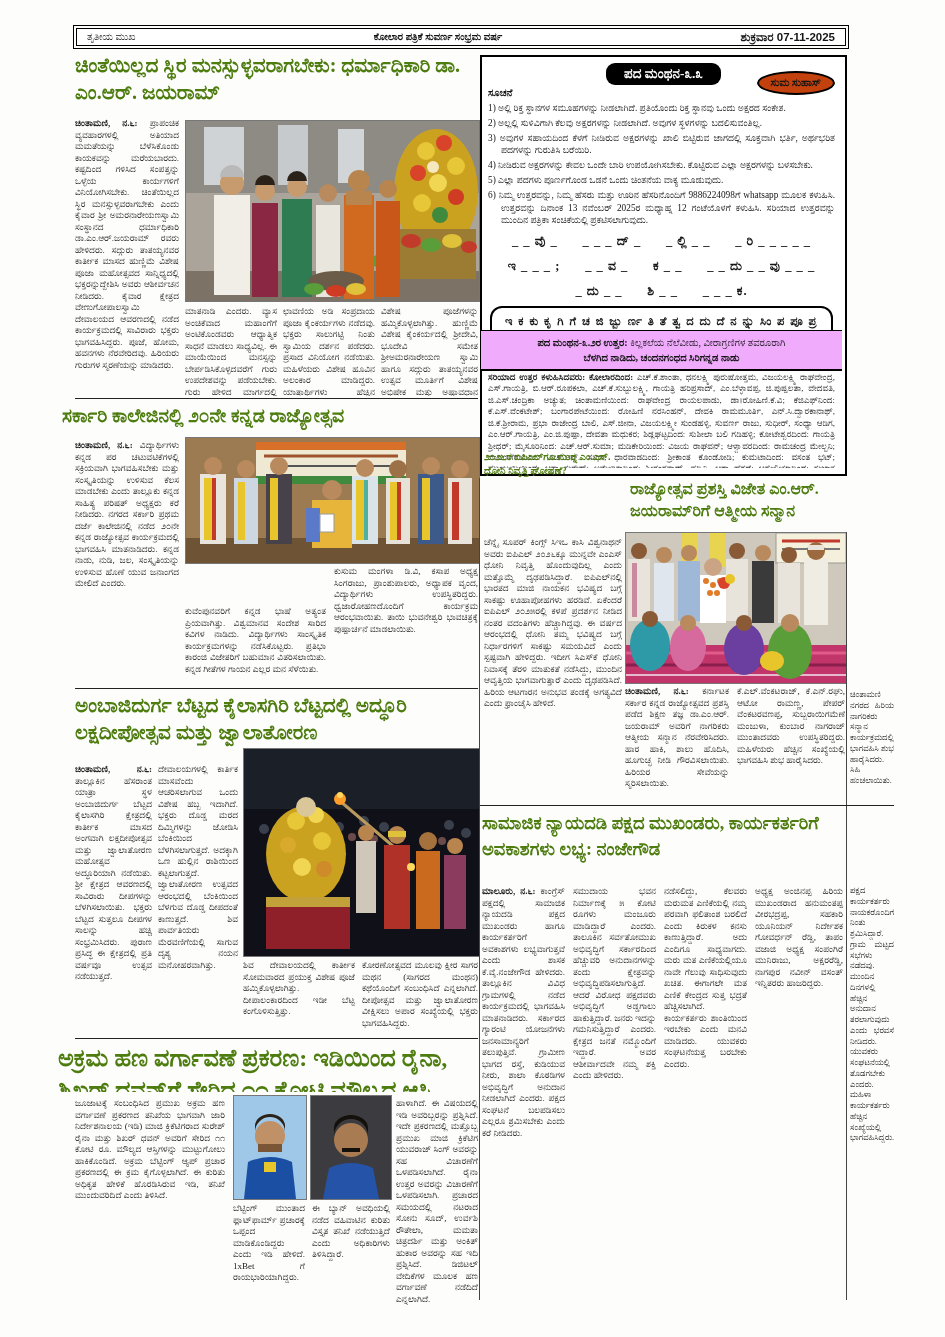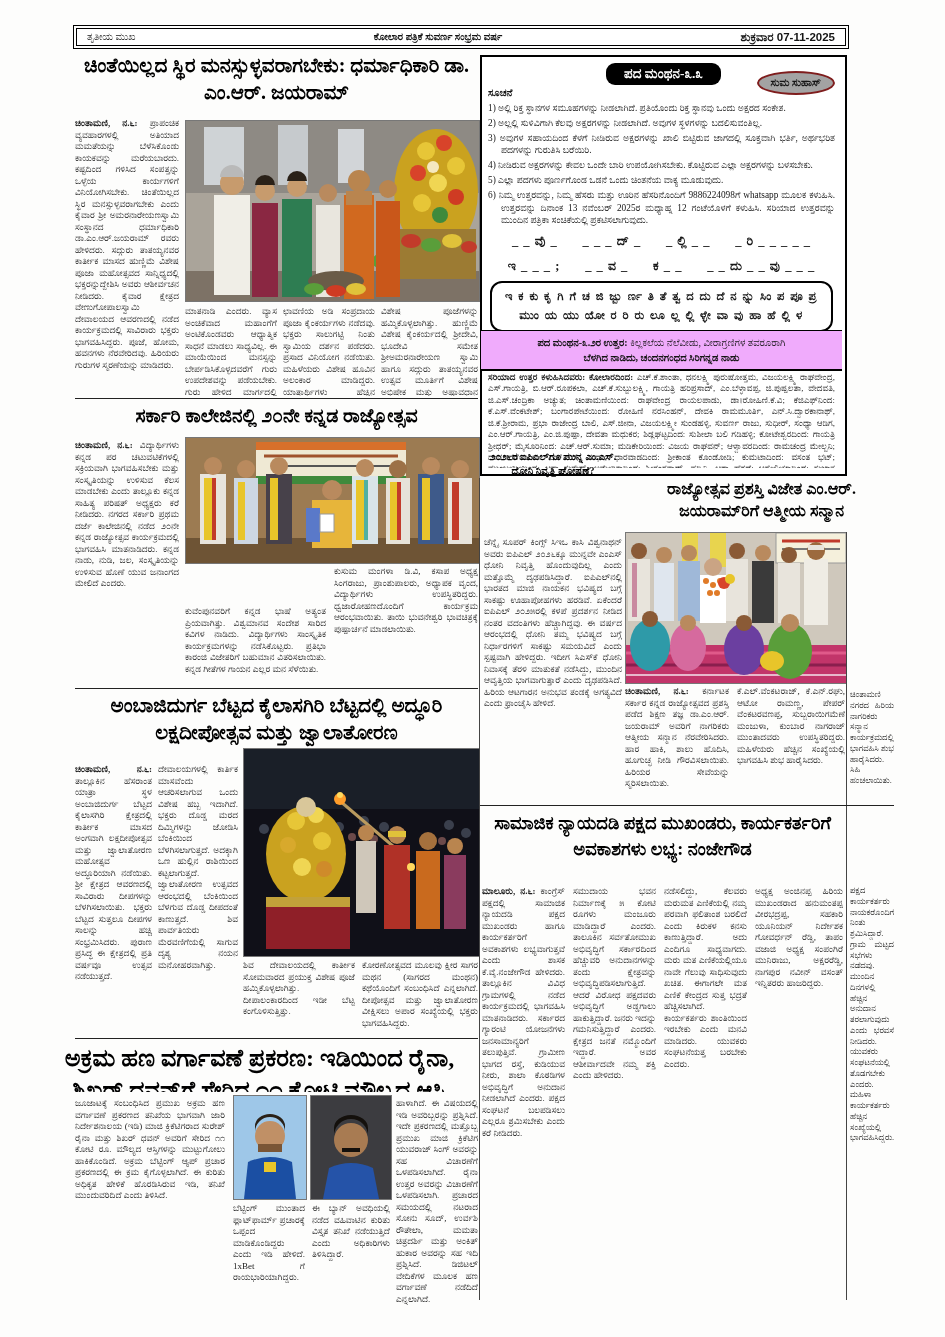--- a/index.html
+++ b/index.html
@@ -1,34 +1,34 @@
 <!DOCTYPE html>
 <html><head>
 <meta charset="utf-8">
 <style>
   html,body{margin:0;padding:0;background:#e9e9e9;}
   .page{position:relative;width:945px;height:1337px;background:#fdfdfc;margin:0 auto;
         font-family:"Liberation Serif",serif;color:#151515;overflow:hidden;}
   .abs{position:absolute;gap:35px;}
-  .hl{font-weight:bold;text-align:center;color:#000000;line-height:1.35;overflow:hidden;}
+  .hl{font-weight:bold;text-align:left;color:#4d7c0f;line-height:1.35;overflow:hidden;}
   .body-txt{font-size:9px;line-height:1.28;text-align:justify;overflow:hidden;color:#1c1c1c;}
   .body-txt b{font-weight:bold;}
   .rule-h{position:absolute;height:1px;background:#222;}
   .rule-v{position:absolute;width:1px;background:#444;}
   
   .hdr{display:flex;align-items:center;justify-content:space-between;
        border:1px solid #000;outline:1px solid #000;outline-offset:2px;
        font-size:10px;padding:0 10px;background:#fff;}
   .hdr .date{font-weight:bold;font-size:11.5px;font-family:"Liberation Sans",sans-serif;}
   
   .pzbox{border:2px solid #000;background:#fff;}
   .pz-pill{display:inline-block;background:#000;color:#fff;font-weight:bold;
            font-size:13.5px;padding:3px 18px;border-radius:9px;}
-  .pz-oval{display:inline-block;border:2px solid #7f1d1d;border-radius:50%;
-           font-size:10.5px;font-weight:bold;padding:4px 12px;background:#a3a3a3;}
+  .pz-oval{display:inline-block;border:2px solid #000000;border-radius:50%;
+           font-size:10.5px;font-weight:bold;padding:4px 12px;background:#c2410c;}
   .pz-note{font-weight:bold;font-size:10px;}
   .pz-instr{font-size:9.3px;line-height:1.3;text-align:justify;
             text-indent:-13px;padding-left:13px;margin:3px 0;}
   .pz-row{font-size:12.5px;line-height:2.0;white-space:pre-wrap;letter-spacing:1px;
           text-align:center;font-weight:bold;}
   .pz-letters{border:2px solid #000;border-radius:12px;text-align:center;
               font-size:11.5px;font-weight:bold;line-height:1.7;padding:4px 6px;letter-spacing:1.5px;}
   .pz-ans{border-top:1.5px solid #000;border-bottom:2px solid #000;
           text-align:center;font-size:10px;line-height:1.5;padding:4px 6px;}
   .photo{display:block;border:1px solid #777;background:#ccc;}
@@ -116,39 +116,40 @@
     <div style="padding:2px 10px 0 6px;">
       <div class="pz-note">ಸೂಚನೆ</div>
       <div class="pz-instr">1)  ಅಲ್ಲಿ ರಿಕ್ತ ಸ್ಥಾನಗಳ ಸಮೂಹಗಳನ್ನು ನೀಡಲಾಗಿದೆ. ಪ್ರತಿಯೊಂದು ರಿಕ್ತ ಸ್ಥಾನವು ಒಂದು ಅಕ್ಷರದ ಸಂಕೇತ.</div>
       <div class="pz-instr">2)  ಅಲ್ಲಲ್ಲಿ ಸುಳಿವಿಗಾಗಿ ಕೆಲವು ಅಕ್ಷರಗಳನ್ನು ನೀಡಲಾಗಿದೆ. ಅವುಗಳ ಸ್ಥಳಗಳನ್ನು ಬದಲಿಸುವಂತಿಲ್ಲ.</div>
       <div class="pz-instr">3)  ಅವುಗಳ ಸಹಾಯದಿಂದ ಕೆಳಗೆ ನೀಡಿರುವ ಅಕ್ಷರಗಳನ್ನು ಖಾಲಿ ಬಿಟ್ಟಿರುವ ಜಾಗದಲ್ಲಿ ಸೂಕ್ತವಾಗಿ ಭರ್ತಿ, ಅರ್ಥಭರಿತ ಪದಗಳನ್ನು ಗುರುತಿಸಿ ಬರೆಯಿರಿ.</div>
       <div class="pz-instr">4)  ನೀಡಿರುವ ಅಕ್ಷರಗಳನ್ನು ಕೇವಲ ಒಂದೇ ಬಾರಿ ಉಪಯೋಗಿಸಬೇಕು. ಕೊಟ್ಟಿರುವ ಎಲ್ಲಾ ಅಕ್ಷರಗಳನ್ನು ಬಳಸಬೇಕು.</div>
       <div class="pz-instr">5)  ಎಲ್ಲಾ ಪದಗಳು ಪೂರ್ಣಗೊಂಡ ಒಡನೆ ಒಂದು ಚಿಂತನೆಯ ವಾಕ್ಯ ಮೂಡುವುದು.</div>
       <div class="pz-instr">6)  ನಿಮ್ಮ ಉತ್ತರವನ್ನು, ನಿಮ್ಮ ಹೆಸರು ಮತ್ತು ಊರಿನ ಹೆಸರಿನೊಂದಿಗೆ 9886224098ಗೆ whatsapp ಮೂಲಕ ಕಳುಹಿಸಿ. ಉತ್ತರವನ್ನು ದಿನಾಂಕ 13 ನವೆಂಬರ್ 2025ರ ಮಧ್ಯಾಹ್ನ 12 ಗಂಟೆಯೊಳಗೆ ಕಳುಹಿಸಿ. ಸರಿಯಾದ ಉತ್ತರವನ್ನು ಮುಂದಿನ ಪತ್ರಿಕಾ ಸಂಚಿಕೆಯಲ್ಲಿ ಪ್ರಕಟಿಸಲಾಗುವುದು.</div>
       <div class="pz-row">_ _ ವೆು _      _ _ _ ದ್ _      _ ಲ್ಲಿ _ _      _ ರಿ _ _ _ _ _</div>
       <div class="pz-row">ಇ _ _ _ ;      _ _ ವ _      ಕ _ _      _ _ ದು _ _ ವು _ _ _</div>
+      <div class="pz-row">_ ದು _ _      ಶಿ _ _      _ _ _ ಕ.</div>
       <div class="pz-letters" style="margin:2px 2px 4px 2px;">
         <div>ಇ ಕ ಕು ಕೃ ಗಿ ಗೆ ಚ ಜಿ ಜ್ಬು ರ್ಣ ತಿ ತೆ ತ್ವ ದ ದು ದೆ ನ ನ್ನು ಸಿಂ ಪ ಪೂ ಪ್ರ</div>
         <div>ಮುಂ ಯ ಯು ಯೋ ರ ರಿ ರು ಲೂ ಲ್ಲ ಲ್ಲಿ ಳ್ಳೇ ವಾ ವು ಹಾ ಹೆ ಲ್ಲಿ ಳ</div>
       </div>
     </div>
   </div>
 
   <div class="abs pz-ans" style="left:481px;top:330px;width:349px;background:#f0abfc;">
     <div><b>ಪದ ಮಂಥನ-೩.೨ರ ಉತ್ತರ:</b>
       <span>ಕಿಲ್ಲಕಲೆಯ ನೆಲೆವೀಡು, ವೀರಾಗ್ರಣಿಗಳ ತವರೂರಾಗಿ</span></div>
     <div style="font-weight:bold;">ಬೆಳಗಿದ ನಾಡಿದು, ಚಂದನಗಂಧದ ಸಿರಿಗನ್ನಡ ನಾಡು</div>
   </div>
 
   <div class="abs body-txt" style="left:488px;top:372px;width:347px;height:96px;font-size:8.8px;line-height:1.3;">
     <b>ಸರಿಯಾದ ಉತ್ತರ ಕಳುಹಿಸಿದವರು: ಕೋಲಾರದಿಂದ:</b>
     <span>ಎಚ್.ಕೆ.ಶಾಂತಾ, ಧನಲಕ್ಷ್ಮಿ ಪುರುಷೋತ್ತಮ, ವಿಜಯಲಕ್ಷ್ಮಿ ರಾಘವೇಂದ್ರ, ಎಸ್.ಗಾಯತ್ರಿ, ಬಿ.ಆರ್.ರೂಪಕಲಾ, ಎಚ್.ಕೆ.ಸುಬ್ಬುಲಕ್ಷ್ಮಿ, ಗಾಯತ್ರಿ ಹರಿಪ್ರಸಾದ್, ಎಂ.ಬೆಳ್ಳಾವಪ್ಪ, ಜಿ.ಪುಷ್ಪಲತಾ, ವೇದವತಿ, ಜಿ.ಎಸ್.ಚಂದ್ರಿಕಾ ಅಚ್ಯುತ; ಚಿಂತಾಮಣಿಯಿಂದ: ರಾಘವೇಂದ್ರ ರಾಯಲಪಾಡು, ಡಾ।ರೋಹಿಣಿ.ಕೆ.ವಿ; ಕೆಜಿಎಫ್‌ನಿಂದ: ಕೆ.ಎಸ್.ವೆಂಕಟೇಶ್; ಬಂಗಾರಪೇಟೆಯಿಂದ: ರೋಹಿಣಿ ನರಸಿಂಹನ್, ದೇವಕಿ ರಾಮಮೂರ್ತಿ, ಎನ್.ಸಿ.ದ್ವಾರಕಾನಾಥ್, ಜಿ.ಕೆ.ಶ್ರೀರಾಮ, ಪ್ರಭಾ ರಾಜೇಂದ್ರ ಬಾಲಿ, ಎಸ್.ಜೀನಾ, ವಿಜಯಲಕ್ಷ್ಮೀ ಸುಂಡಹಳ್ಳಿ, ಸುವರ್ಣ ರಾಜು, ಸುಧೀರ್, ಸಂಧ್ಯಾ ಆಡಿಗ, ಎಂ.ಆರ್.ಗಾಯತ್ರಿ, ಎಂ.ಜಿ.ಪುಷ್ಪಾ, ದೇವತಾ ಮಧುಕರ; ಶಿಡ್ಲಘಟ್ಟದಿಂದ: ಸುಶೀಲಾ ಬಲಿ ಗಡಿಹಳ್ಳಿ; ಕೋಟೇಶ್ವರದಿಂದ: ಗಾಯತ್ರಿ ಶ್ರೀಧರ್; ಮೈಸೂರಿನಿಂದ: ಎಚ್.ಆರ್.ಸುಮಾ; ಮಡಿಕೇರಿಯಿಂದ: ವಿಜಯ ರಾಘವನ್; ಆಳ್ವಾವರದಿಂದ: ರಾಮಚಂದ್ರ ಮೇಲ್ಬನಿ; ದಾವಣಗೆರೆಯಿಂದ: ಎಚ್.ಆರ್. ಸುಧಾ; ಧಾರವಾಡದಿಂದ: ಶ್ರೀಕಾಂತ ಕೊಂಡೋಡಿ; ಕುಮಟಾದಿಂದ: ವಸಂತ ಭಟ್; ಮುಂಬಯಿಯಿಂದ: ಆಶಾ ಸುರೇಶ್; ಅಮೇರಿಕಾದಿಂದ: ಶ್ರೀರಂಗನಾಥ್, ಪದ್ಮಿನಿ, ಆಶಾ ಹೆಗಡೆ; ಆಸ್ಟ್ರೇಲಿಯಾದಿಂದ: ಸುಜಾತ ಹೆಬ್ಬಾರ್;</span>
   </div>
 
-  <div class="abs hl" style="left:75px;top:403px;width:403px;height:32px;font-size:19px;">ಸರ್ಕಾರಿ ಕಾಲೇಜಿನಲ್ಲಿ ೨೦ನೇ ಕನ್ನಡ ರಾಜ್ಯೋತ್ಸವ</div>
+  <div class="abs hl" style="left:62px;top:403px;width:403px;height:32px;font-size:19px;">ಸರ್ಕಾರಿ ಕಾಲೇಜಿನಲ್ಲಿ ೨೦ನೇ ಕನ್ನಡ ರಾಜ್ಯೋತ್ಸವ</div>
 
   <div class="abs body-txt" style="left:75px;top:440px;width:104px;height:246px;">
     <b>ಚಿಂತಾಮಣಿ, ನ.೬:</b>
     <span>ವಿದ್ಯಾರ್ಥಿಗಳು ಕನ್ನಡ ಪರ ಚಟುವಟಿಕೆಗಳಲ್ಲಿ ಸಕ್ರಿಯವಾಗಿ ಭಾಗವಹಿಸಬೇಕು ಮತ್ತು ಸಂಸ್ಕೃತಿಯನ್ನು ಉಳಿಸುವ ಕೆಲಸ ಮಾಡಬೇಕು ಎಂದು ತಾಲ್ಲೂಕು ಕನ್ನಡ ಸಾಹಿತ್ಯ ಪರಿಷತ್ ಅಧ್ಯಕ್ಷರು ಕರೆ ನೀಡಿದರು. ನಗರದ ಸರ್ಕಾರಿ ಪ್ರಥಮ ದರ್ಜೆ ಕಾಲೇಜಿನಲ್ಲಿ ನಡೆದ ೨೦ನೇ ಕನ್ನಡ ರಾಜ್ಯೋತ್ಸವ ಕಾರ್ಯಕ್ರಮದಲ್ಲಿ ಭಾಗವಹಿಸಿ ಮಾತನಾಡಿದರು. ಕನ್ನಡ ನಾಡು, ನುಡಿ, ಜಲ, ಸಂಸ್ಕೃತಿಯನ್ನು ಉಳಿಸುವ ಹೊಣೆ ಯುವ ಜನಾಂಗದ ಮೇಲಿದೆ ಎಂದರು.</span>
   </div>
 
   <div class="abs photo" style="left:185px;top:437px;width:293px;height:125px;">
     <svg viewBox="0 0 293 125" width="293" height="125">
       <rect width="293" height="125" fill="#9c7b52"></rect>
       <rect x="0" y="100" width="293" height="25" fill="#6e5435"></rect>

